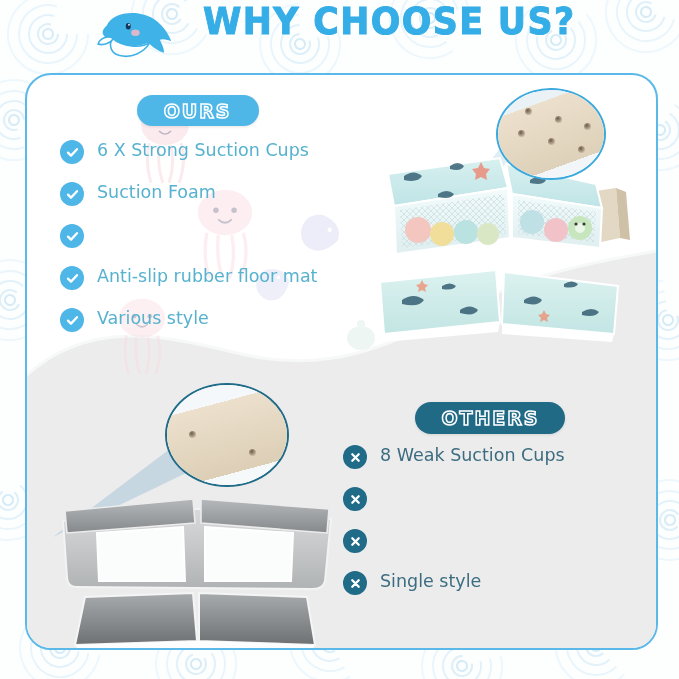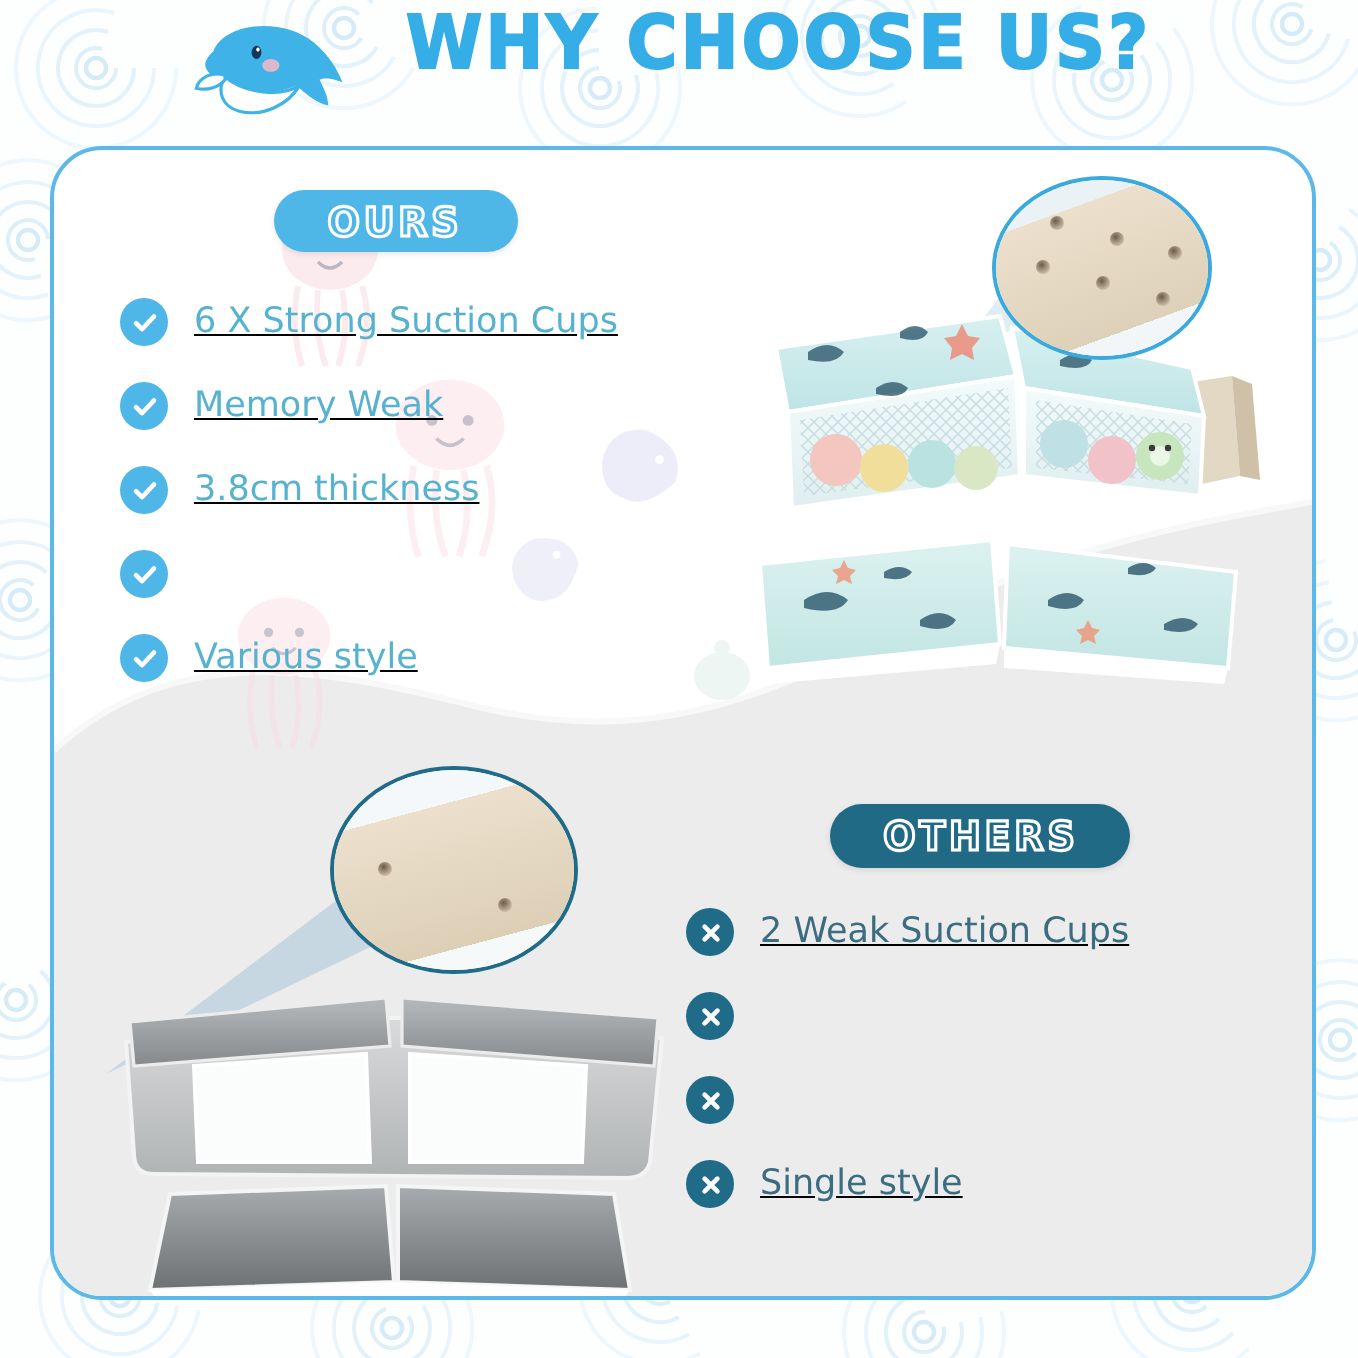--- a/index.html
+++ b/index.html
@@ -52,21 +52,21 @@
   #badge-ours{left:135px;top:93px;width:122px;height:31px;background:#4fb6e8;font-size:20px;}
   #badge-ours .badge-inner{color:#4fb6e8;}
   #badge-others{left:413px;top:400px;width:150px;height:32px;background:#206a86;font-size:20px;}
   #badge-others .badge-inner{color:#206a86;}
   .badge-inner{transform:scaleX(.95);}
 
   
   .feat-list{position:absolute;z-index:8;}
   #ours-list{left:58px;top:138px;width:300px;}
   #others-list{left:341px;top:443px;width:300px;}
-  .feat-row{display:flex;align-items:center;height:42px;text-decoration:underline;}
+  .feat-row{display:flex;align-items:flex-start;height:42px;}
   .feat-icon{width:24px;height:24px;border-radius:50%;flex:0 0 auto;
              display:flex;align-items:center;justify-content:center;
              margin-right:13px;}
   .feat-icon.ok{background:#4fb6e8;}
   .feat-icon.no{background:#1f6b88;}
   .feat-icon svg{width:15px;height:15px;display:block;}
   .feat-label{font-family:"DejaVu Sans",sans-serif;font-size:17.5px;white-space:nowrap;}
   #ours-list .feat-label{color:#56b2cf;}
   #others-list .feat-label{color:#3b6c7f;}
 
@@ -372,55 +372,55 @@
           </svg>
       </span>
       <span class="feat-label">6 X Strong Suction Cups</span>
     </div>
     <div class="feat-row">
       <span class="feat-icon ok">
         <svg viewBox="0 0 15 15">
             <path d="M3,7.6 L6,10.6 L12,4.2" fill="none" stroke="#fff" stroke-width="2.3" stroke-linecap="round" stroke-linejoin="round"></path>
           </svg>
       </span>
-      <span class="feat-label">Memory Weak</span>
+      <span class="feat-label">Suction Foam</span>
     </div>
     <div class="feat-row">
       <span class="feat-icon ok">
         <svg viewBox="0 0 15 15">
             <path d="M3,7.6 L6,10.6 L12,4.2" fill="none" stroke="#fff" stroke-width="2.3" stroke-linecap="round" stroke-linejoin="round"></path>
           </svg>
       </span>
-      <span class="feat-label">3.8cm thickness</span>
     </div>
     <div class="feat-row">
       <span class="feat-icon ok">
         <svg viewBox="0 0 15 15">
             <path d="M3,7.6 L6,10.6 L12,4.2" fill="none" stroke="#fff" stroke-width="2.3" stroke-linecap="round" stroke-linejoin="round"></path>
           </svg>
       </span>
+      <span class="feat-label">Anti-slip rubber floor mat</span>
     </div>
     <div class="feat-row">
       <span class="feat-icon ok">
         <svg viewBox="0 0 15 15">
             <path d="M3,7.6 L6,10.6 L12,4.2" fill="none" stroke="#fff" stroke-width="2.3" stroke-linecap="round" stroke-linejoin="round"></path>
           </svg>
       </span>
       <span class="feat-label">Various style</span>
     </div>
   </div>
 
   <div class="feat-list" id="others-list" style="left:316px;top:370px;">
     <div class="feat-row">
       <span class="feat-icon no">
         <svg viewBox="0 0 15 15">
             <path d="M4.3,4.3 L10.7,10.7 M10.7,4.3 L4.3,10.7" fill="none" stroke="#fff" stroke-width="2.3" stroke-linecap="round"></path>
           </svg>
       </span>
-      <span class="feat-label">2 Weak Suction Cups</span>
+      <span class="feat-label">8 Weak Suction Cups</span>
     </div>
     <div class="feat-row">
       <span class="feat-icon no">
         <svg viewBox="0 0 15 15">
             <path d="M4.3,4.3 L10.7,10.7 M10.7,4.3 L4.3,10.7" fill="none" stroke="#fff" stroke-width="2.3" stroke-linecap="round"></path>
           </svg>
       </span>
     </div>
     <div class="feat-row">
       <span class="feat-icon no">

